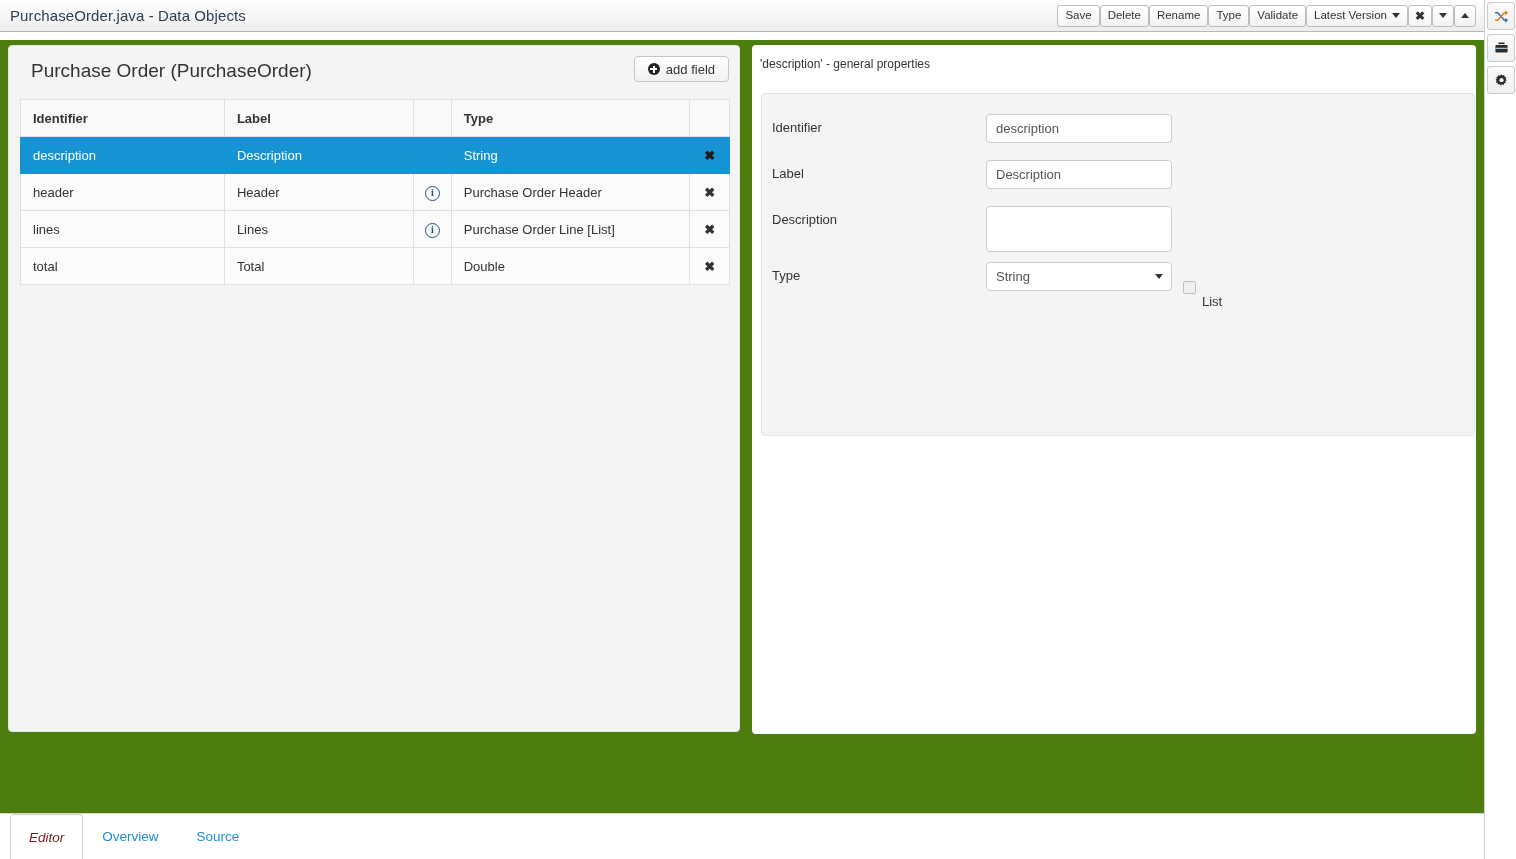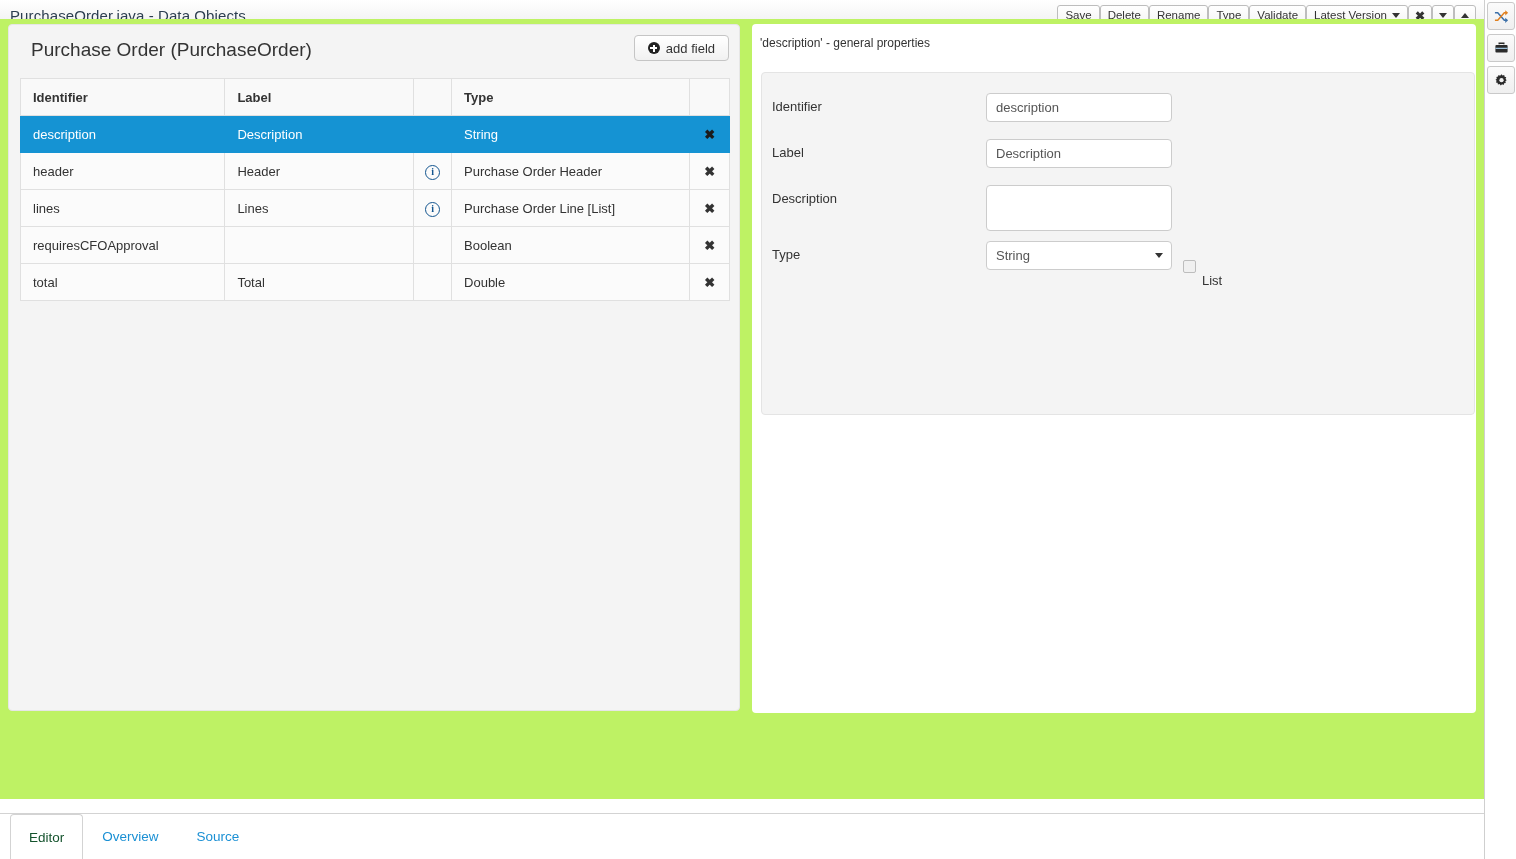--- a/index.html
+++ b/index.html
@@ -100,23 +100,23 @@
     justify-content: center;
     cursor: pointer;
   }
   .rail-btn.r1 { top: 2px; }
   .rail-btn.r2 { top: 34px; }
   .rail-btn.r3 { top: 66px; }
 
   
   .content {
     position: absolute;
-    left: 0; top: 19px;
+    left: 0; top: 40px;
     width: 1484px; height: 780px;
-    background: #bef264;
+    background: #4d7c0f;
   }
 
   .panel {
     position: absolute;
     background: #f4f4f4;
     border: 1px solid #e6e6e6;
     border-radius: 4px;
   }
   .panel-left {
     left: 8px; top: 5px;
@@ -351,28 +351,29 @@
     display: flex;
     align-items: center;
     font-size: 13.5px;
     color: #1b90d4;
     cursor: pointer;
     background: transparent;
     border: 1px solid transparent;
     border-bottom: none;
   }
   .tab.active {
-    color: #14532d;
+    color: #7f1d1d;
     background: #ffffff;
     border-color: #d3d3d3;
     border-top: 1px solid #d3d3d3;
     border-radius: 4px 4px 0 0;
     position: relative;
     top: 1px;
     cursor: default;
+    font-style: italic;
   }
 </style>
 </head>
 <body>
 
 <div class="app">
 
   <div class="titlebar">
     <div class="titlebar-title">PurchaseOrder.java - Data Objects</div>
 
@@ -459,27 +460,20 @@
               <td class="col-del"><span class="del-icon">✖</span></td>
             </tr>
             <tr>
               <td class="col-ident">lines</td>
               <td class="col-label">Lines</td>
               <td class="col-info"><span class="info-icon">i</span></td>
               <td class="col-type">Purchase Order Line [List]</td>
               <td class="col-del"><span class="del-icon">✖</span></td>
             </tr>
             <tr>
-              <td class="col-ident">requiresCFOApproval</td>
-              <td class="col-label"></td>
-              <td class="col-info"></td>
-              <td class="col-type">Boolean</td>
-              <td class="col-del"><span class="del-icon">✖</span></td>
-            </tr>
-            <tr>
               <td class="col-ident">total</td>
               <td class="col-label">Total</td>
               <td class="col-info"></td>
               <td class="col-type">Double</td>
               <td class="col-del"><span class="del-icon">✖</span></td>
             </tr>
           </tbody>
       </table>
     </div>
 

